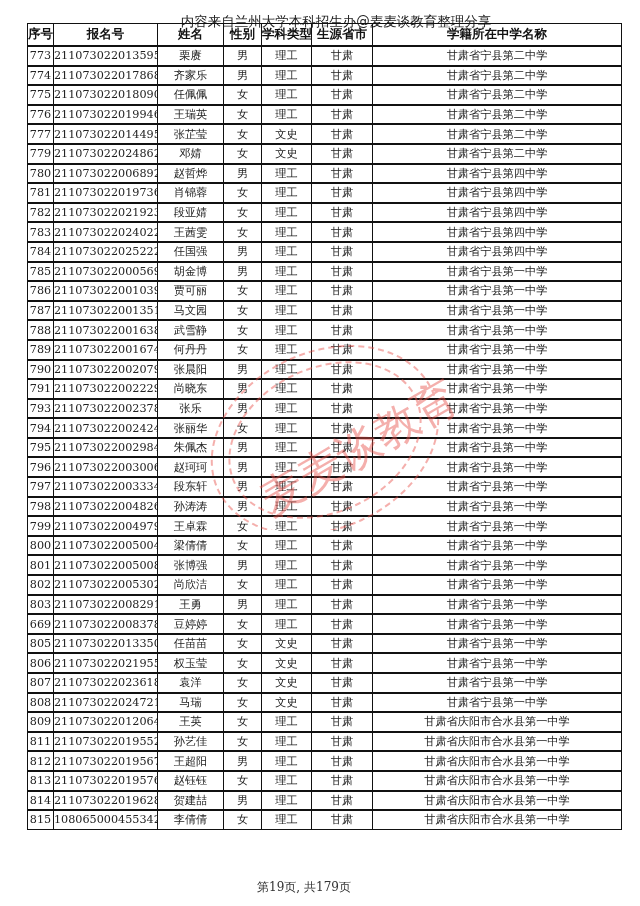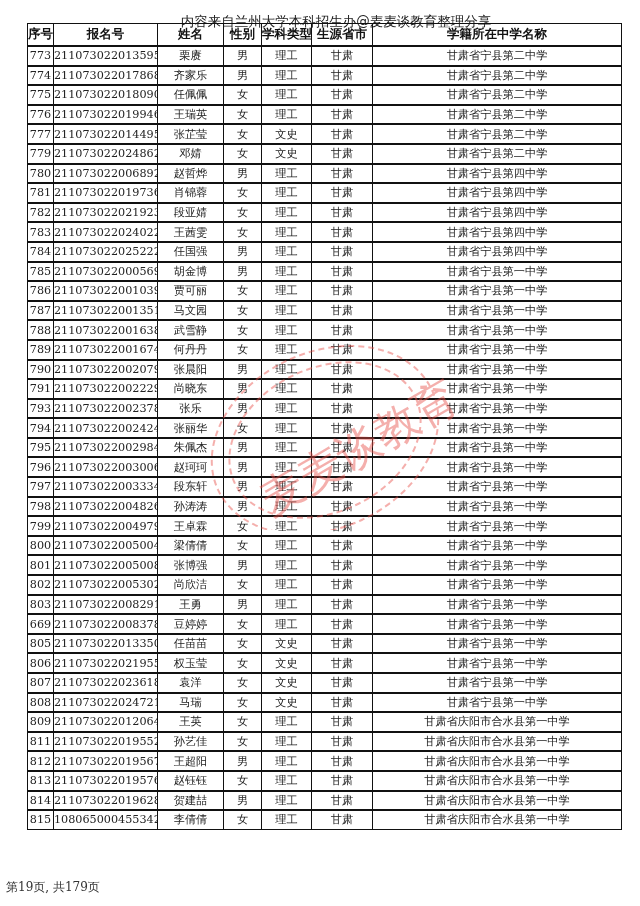--- a/index.html
+++ b/index.html
@@ -10,22 +10,22 @@
   table.roster { position:absolute; left:27px; top:23px; width:594px; border-collapse:collapse;
          table-layout:fixed; }
   table.roster th, table.roster td { border:1.4px solid #111; padding:0; text-align:center;
          white-space:nowrap; overflow:hidden; }
   table.roster th { height:21px; font-family:"DejaVu Sans","Liberation Sans",sans-serif;
          font-weight:bold; font-size:12.5px; color:#111; }
   table.roster td { height:17.6px; font-size:11.2px; line-height:17px; color:#222; }
   table.roster tbody tr { border-top:2px solid #111;margin-left:24px; }
   col.c1{width:26px} col.c2{width:104px} col.c3{width:66px} col.c4{width:38px}
   col.c5{width:50px} col.c6{width:61px} col.c7{width:249px}
-  .footer { position:absolute; left:0; top:879px; width:608px; text-align:left;
-         font-size:12px; color:#333;padding-left:6px; }
+  .footer { position:absolute; left:0; top:879px; width:608px; text-align:center;
+         font-size:12px; color:#333; }
   .watermark { position:absolute; left:205px; top:330px; width:250px; height:200px;
          pointer-events:none; opacity:0.45; }
 </style>
 </head>
 <body>
 
 <div class="page-title">内容来自兰州大学本科招生办@麦麦谈教育整理分享</div>
 
 <table class="roster">
   <colgroup>

